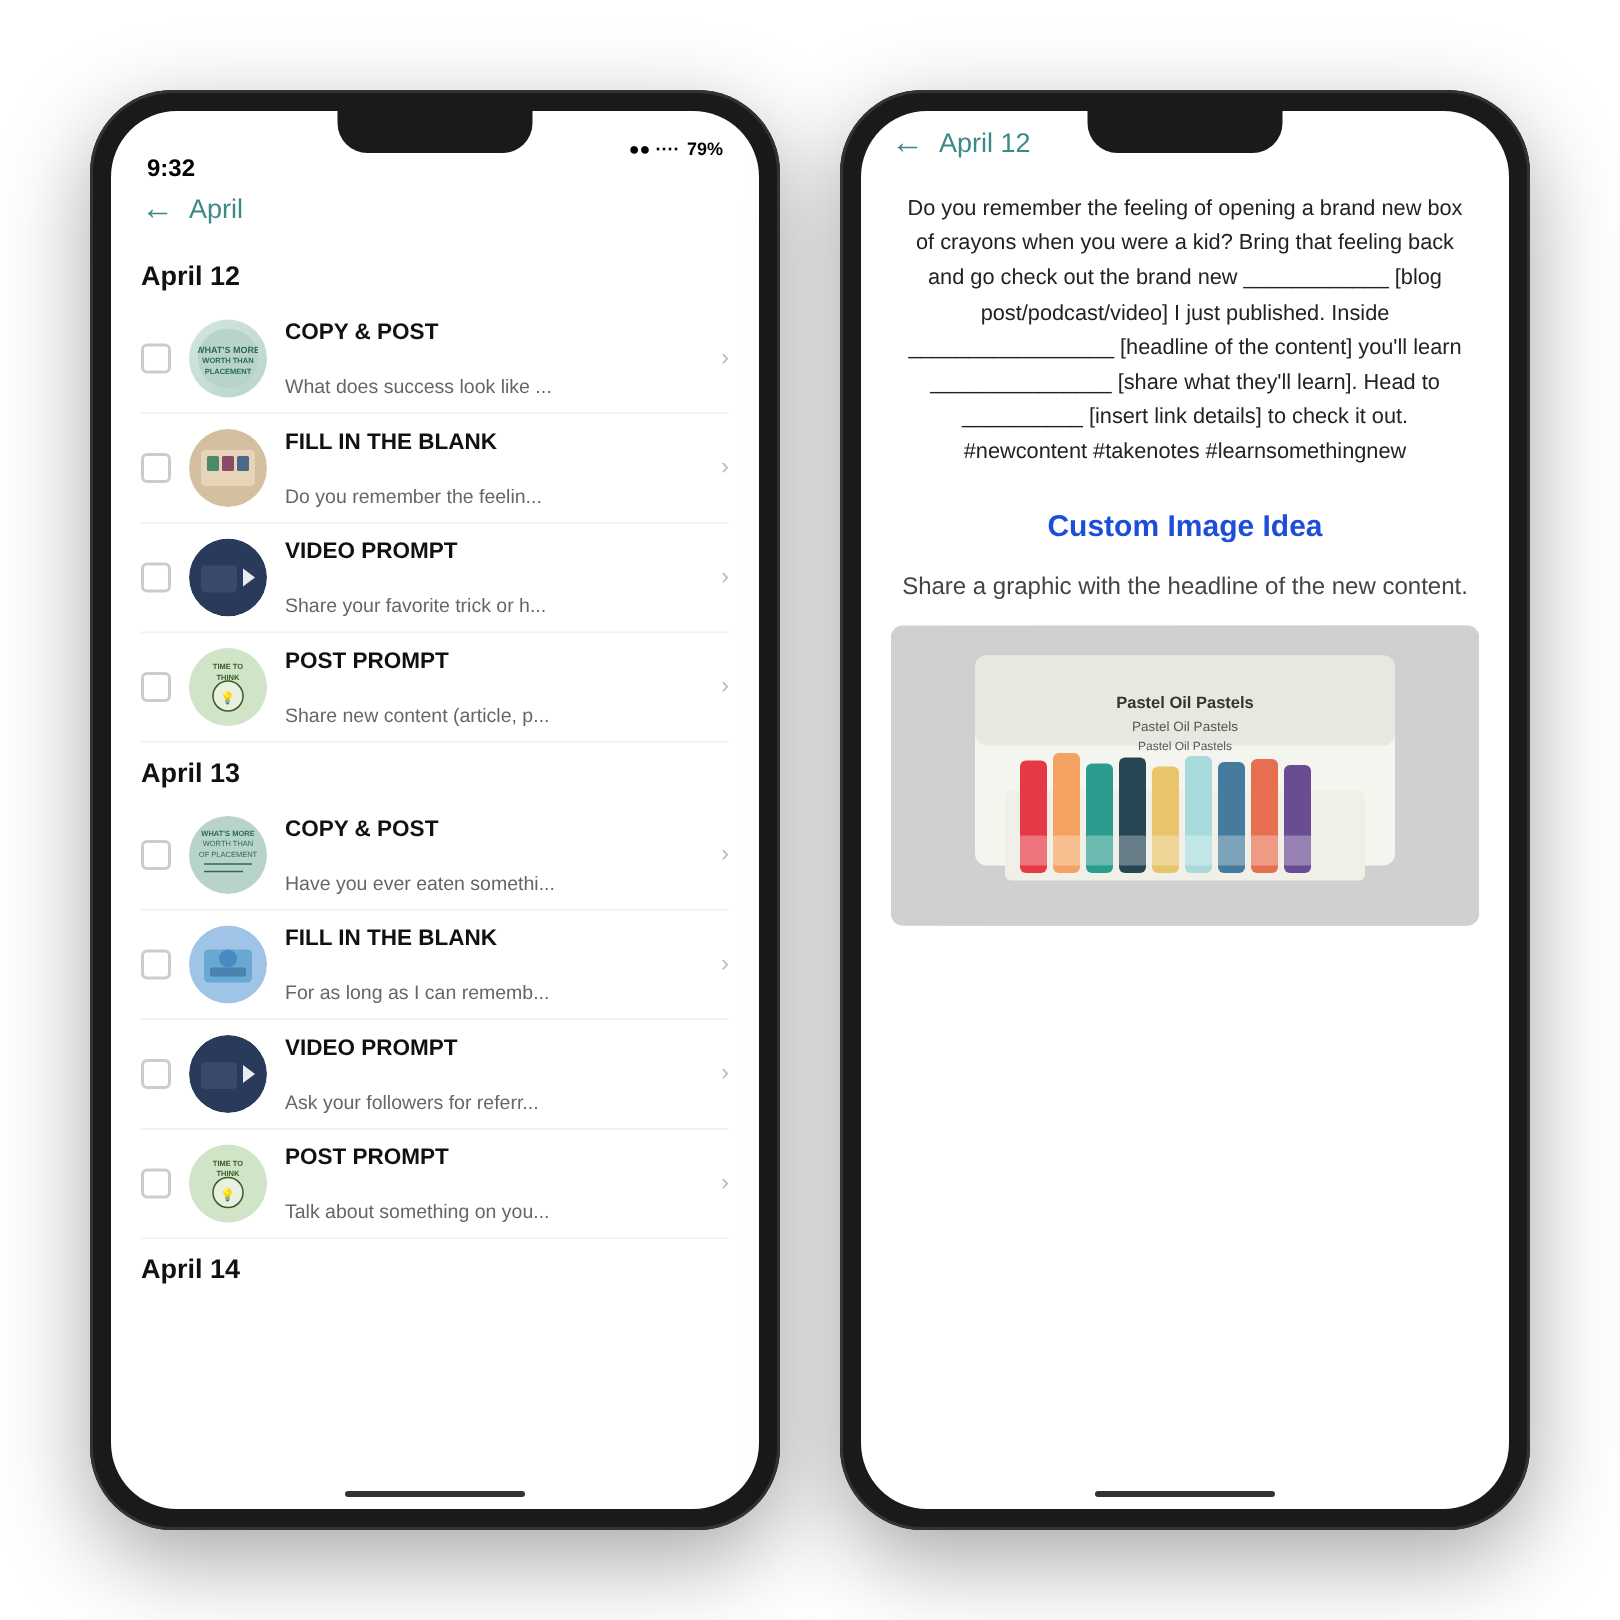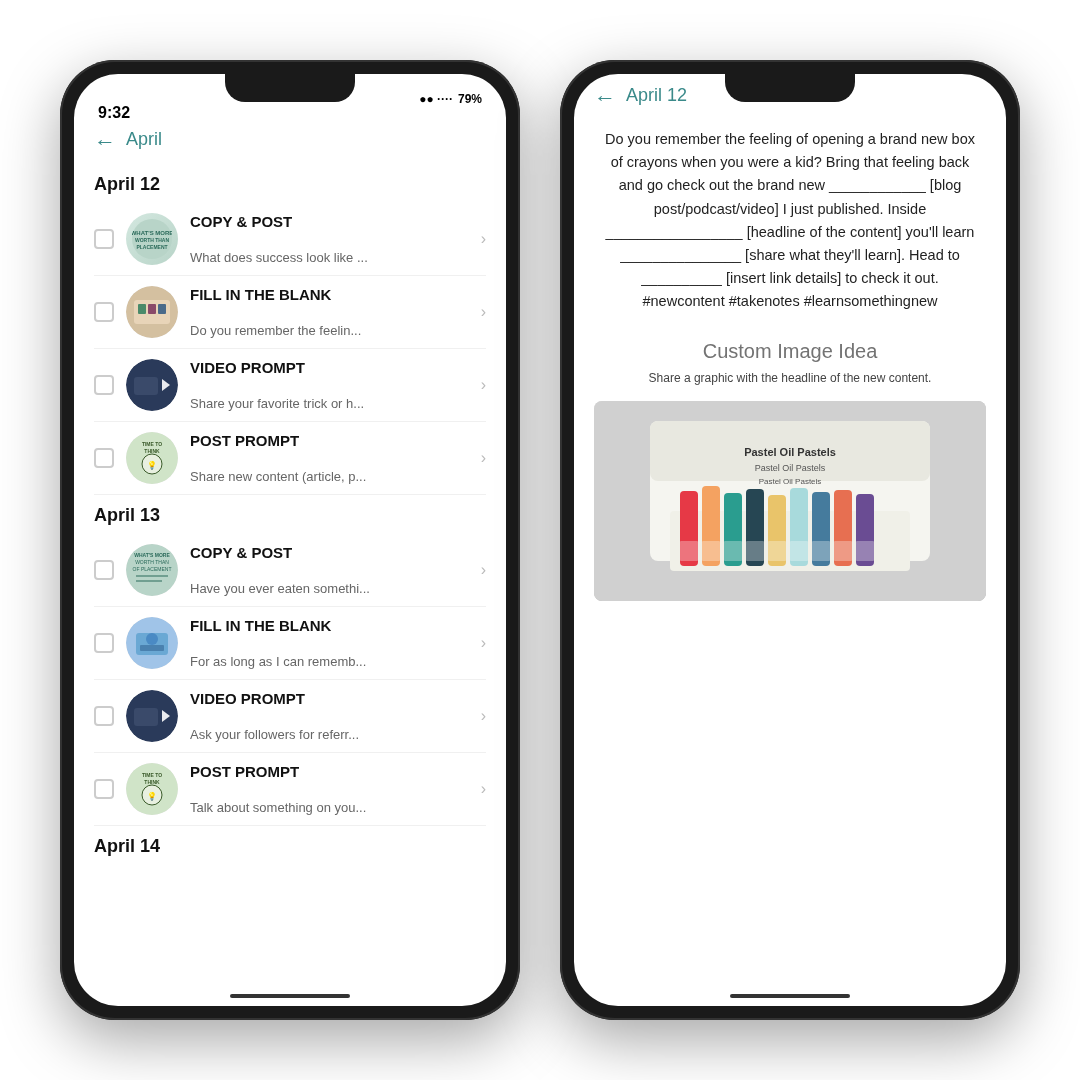--- a/index.html
+++ b/index.html
@@ -227,27 +227,27 @@
       font-size: 18px;
     }
 
     .custom-image-section {
       text-align: center;
       padding: 10px 0;
     }
 
     .custom-image-title {
       font-size: 20px;
-      font-weight: 400;
-      color: #737373;
-      margin-bottom: 8px;
+      font-weight: 700;
+      color: #1d4ed8;
+      margin-bottom: 20px;
     }
 
     .custom-image-desc {
-      font-size: 12px;
+      font-size: 16px;
       color: #444;
       margin-bottom: 16px;
     }
 
     .post-size-title {
       font-size: 20px;
       font-weight: 800;
       color: #111;
       margin-bottom: 10px;
     }

